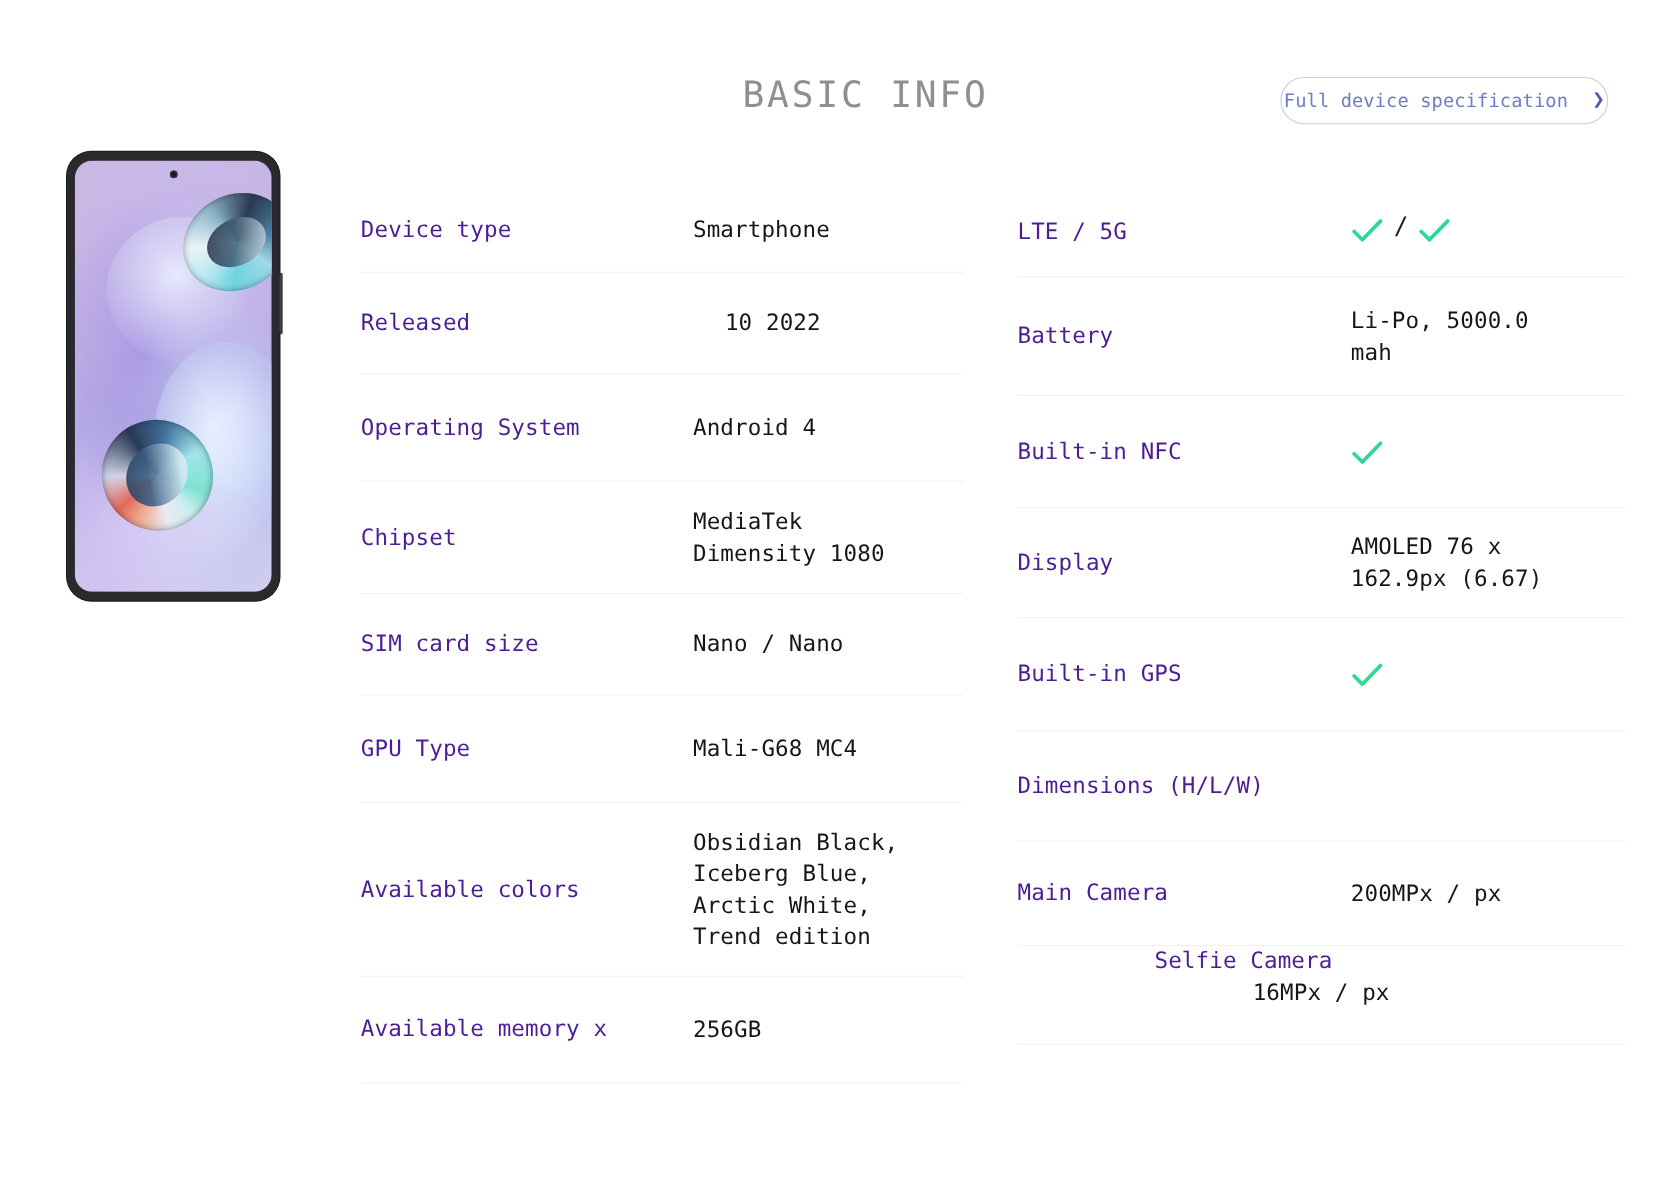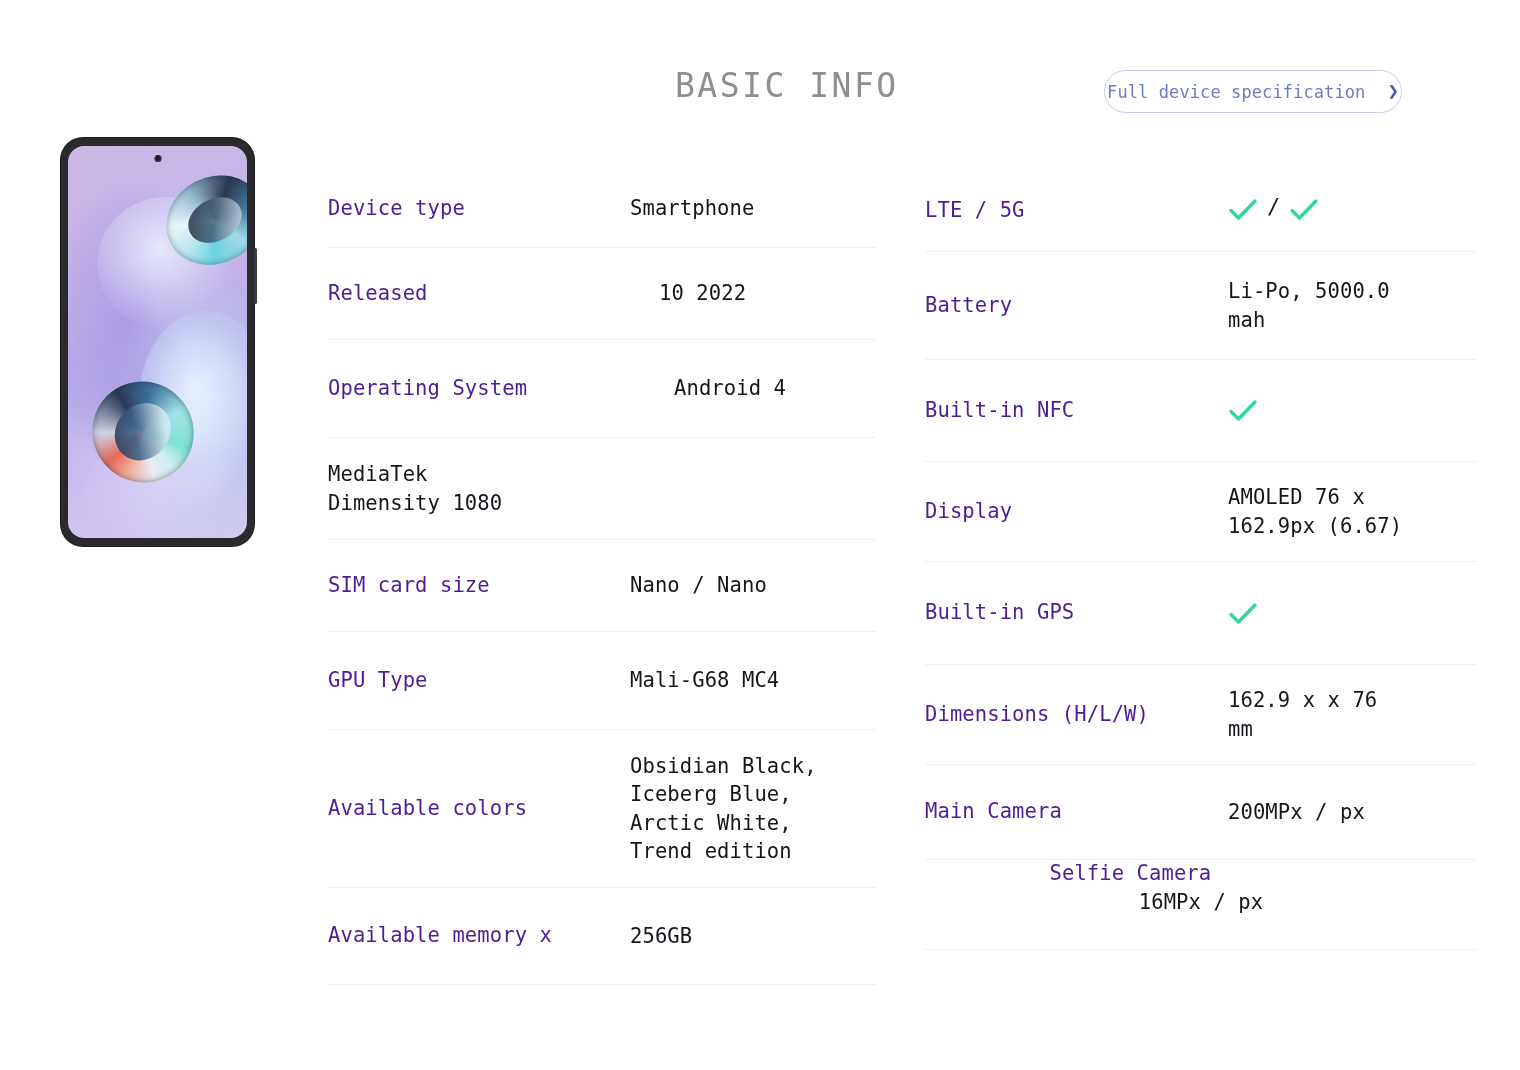--- a/index.html
+++ b/index.html
@@ -24,21 +24,21 @@
     left: 675px; top: 66px;
     font-family: "DejaVu Sans Mono", "Liberation Mono", monospace;
     font-size: 33px;
     letter-spacing: 2.5px;
     color: #8f8f93;
     font-weight: 400;
     white-space: nowrap;
   }
   .spec-button {
     position: absolute;
-    left: 1104px; top: 70px;
+    left: 1164px; top: 70px;
     width: 298px; height: 43px;
     border: 1.6px solid #c8cde8;
     border-radius: 22px;
     background: #ffffff;
     display: flex;
     align-items: center;
     justify-content: center;
     gap: 22px;
     cursor: pointer;
   }
@@ -233,25 +233,26 @@
 
   <div class="spec-table" id="table-left">
       <div class="spec-row" style="height: 78px;">
         <div class="spec-label">Device type</div>
         <div class="spec-value">Smartphone</div>
       </div>
       <div class="spec-row" style="height: 92px; gap: 29px;">
         <div class="spec-label">Released</div>
         <div class="spec-value">10 2022</div>
       </div>
-      <div class="spec-row" style="height: 98px; gap: 44px;">
+      <div class="spec-row" style="height: 98px;">
         <div class="spec-label">Operating System</div>
         <div class="spec-value">Android 4</div>
       </div>
       <div class="spec-row" style="height: 102px;">
+        <div class="spec-label">Chipset</div>
         <div class="spec-value">MediaTek
 Dimensity 1080</div>
       </div>
       <div class="spec-row" style="height: 92px;">
         <div class="spec-label">SIM card size</div>
         <div class="spec-value">Nano / Nano</div>
       </div>
       <div class="spec-row" style="height: 98px;">
         <div class="spec-label">GPU Type</div>
         <div class="spec-value">Mali-G68 MC4</div>
@@ -295,22 +296,20 @@
 162.9px (6.67)</div>
       </div>
       <div class="spec-row" style="height: 103px;">
         <div class="spec-label">Built-in GPS</div>
         <div class="spec-value"><span class="check"><svg viewBox="0 0 30 26" width="30" height="26">
               <path d="M3 13.5 L10.5 21 L27 4" fill="none" stroke="#2ed994" stroke-width="3.4" stroke-linecap="round" stroke-linejoin="round"></path>
             </svg></span></div>
       </div>
       <div class="spec-row" style="height: 100px;">
         <div class="spec-label">Dimensions (H/L/W)</div>
-        <div class="spec-value">162.9 x  x 76
-mm</div>
       </div>
       <div class="spec-row" style="height: 95px;">
         <div class="spec-label">Main Camera</div>
         <div class="spec-value">200MPx / px</div>
       </div>
       <div class="spec-row" style="height: 90px; flex-direction: column;">
         <div class="spec-label">Selfie Camera</div>
         <div class="spec-value">16MPx / px</div>
       </div>
     </div>

